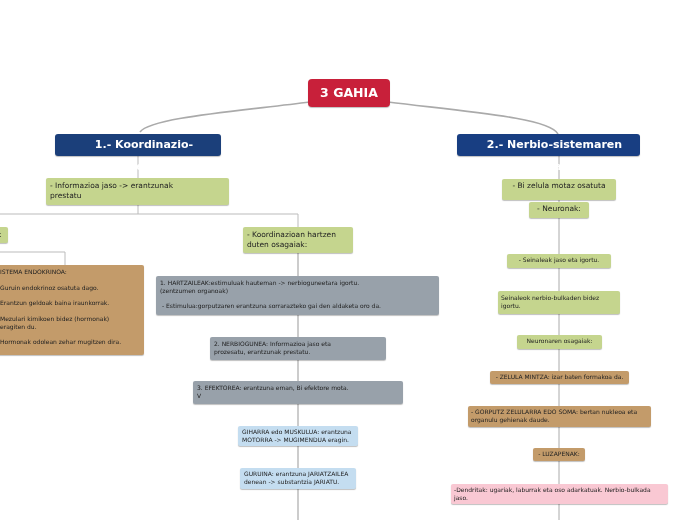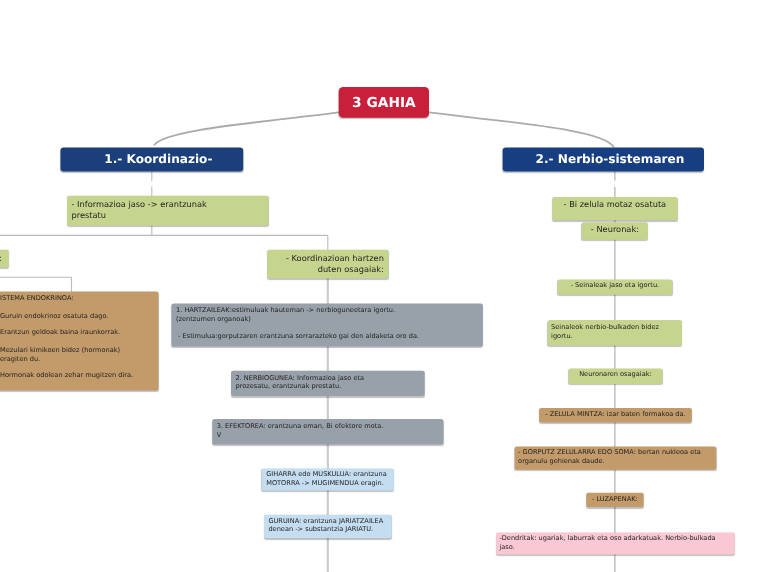--- a/index.html
+++ b/index.html
@@ -51,37 +51,37 @@
   <line x1="298" y1="253" x2="298" y2="520" stroke="#cccccc" stroke-width="2"></line>
 
   <line x1="559" y1="156" x2="559" y2="520" stroke="#aaaaaa" stroke-width="1"></line>
 </svg>
 
 <div class="node root" style="left:308px; top:79px; width:82px; height:28px;">3 GAHIA</div>
 
 <div class="node main" style="left:55px; top:134px; width:166px; height:22px;">1.- Koordinazio-sistemak.</div>
 <div class="node main right" style="left:457px; top:134px; width:183px; height:22px;">2.- Nerbio-sistemaren osagaiak.</div>
 
-<div class="node green t8" style="left:46px; top:178px; width:183px; height:27px; padding:3px 4px;margin-left:15px;">- Informazioa jaso -&gt; erantzunak
+<div class="node green t8" style="left:46px; top:178px; width:183px; height:27px; padding:3px 4px;">- Informazioa jaso -&gt; erantzunak
 prestatu</div>
 
 <div class="node green t8" style="left:-2px; top:227px; width:10px; height:16px; padding:3px 1px;">:</div>
 
 <div class="node tan t6" style="left:-2px; top:265px; width:146px; height:90px; padding:3px 2px;">ISTEMA ENDOKRINOA:
 
 Guruin endokrinoz osatuta dago.
 
 Erantzun geldoak baina iraunkorrak.
 
 Mezulari kimikoen bidez (hormonak)
 eragiten du.
 
 Hormonak odolean zehar mugitzen dira.</div>
 
-<div class="node green t8" style="left:243px; top:227px; width:110px; height:26px; padding:3px 4px;text-align:right;">- Koordinazioan hartzen
+<div class="node green t8" style="left:243px; top:227px; width:110px; height:26px; padding:3px 4px;">- Koordinazioan hartzen
 duten osagaiak:</div>
 
 <div class="node gray t6" style="left:156px; top:276px; width:283px; height:39px; padding:3px 4px;">1. HARTZAILEAK:estimuluak hauteman -&gt; nerbioguneetara igortu.
 (zentzumen organoak)
 
  - Estimulua:gorputzaren erantzuna sorrarazteko gai den aldaketa oro da.</div>
 
 <div class="node gray t6" style="left:210px; top:337px; width:176px; height:23px; padding:3px 4px;">2. NERBIOGUNEA: Informazioa jaso eta
 prozesatu, erantzunak prestatu.</div>
 

